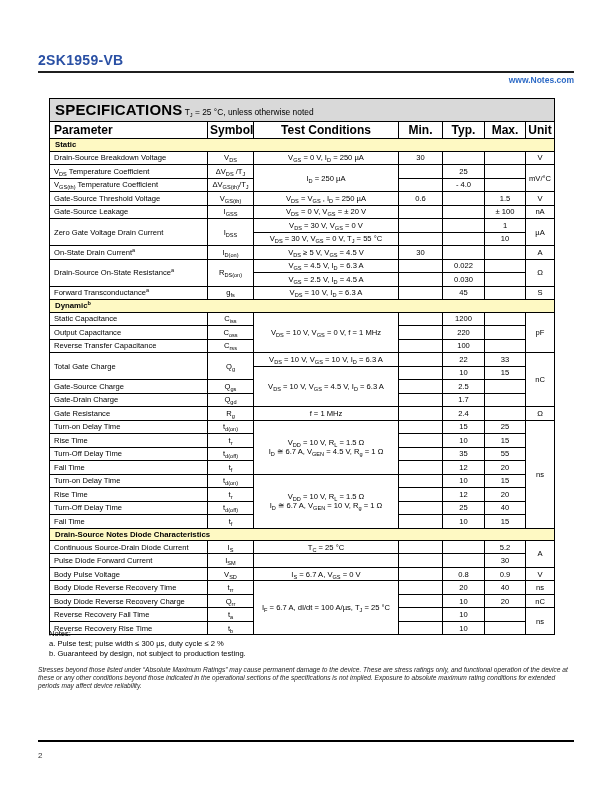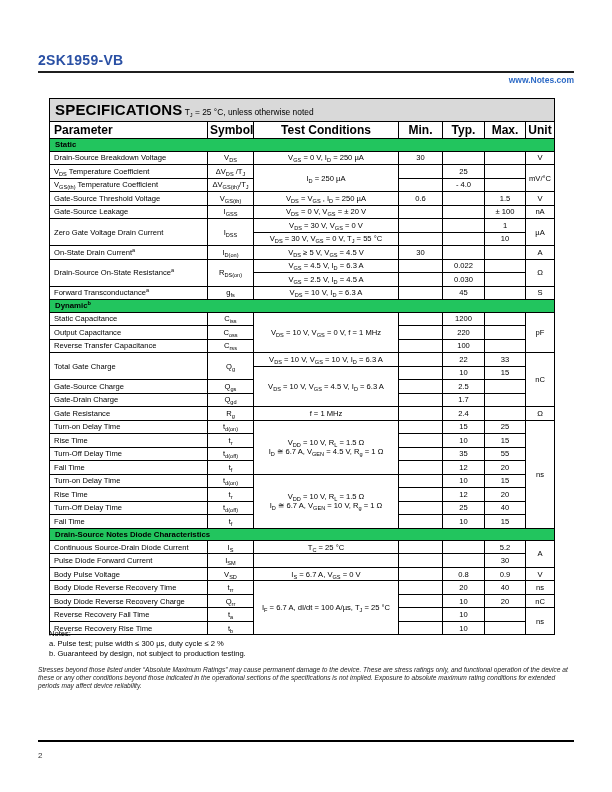--- a/index.html
+++ b/index.html
@@ -37,21 +37,21 @@
     height:13.5px; vertical-align:middle; white-space:pre-line;
   }
   #spec-table td.pl { text-align:left; padding-left:4px; }
   #spec-table tr.title-row td {
     background:#d9d9d9; text-align:left; padding:2px 5px; height:16px;
     font-size:8.4px;
   }
   #spec-table tr.title-row b { font-size:15px; letter-spacing:0.2px; }
   #spec-table tr.head-row td { font-weight:bold; height:12px; font-size:12px; }
   #spec-table tr.section-row td {
-    background:#22c55e; font-weight:bold; text-align:left; padding-left:5px;
+    background:#fef9c3; font-weight:bold; text-align:left; padding-left:5px;
     height:12px; font-size:7.8px;
   }
   #spec-table sub { font-size:5.6px; vertical-align:-0.3em; line-height:0; }
   #spec-table sup { font-size:5.6px; vertical-align:0.45em; line-height:0; }
   
   .notes { position:absolute; left:49px; top:629px; font-size:7.6px; line-height:1.32; }
   .notes .note-line { margin:0; }
   
   .disclaimer {
     position:absolute; left:38px; top:666px; width:536px;

